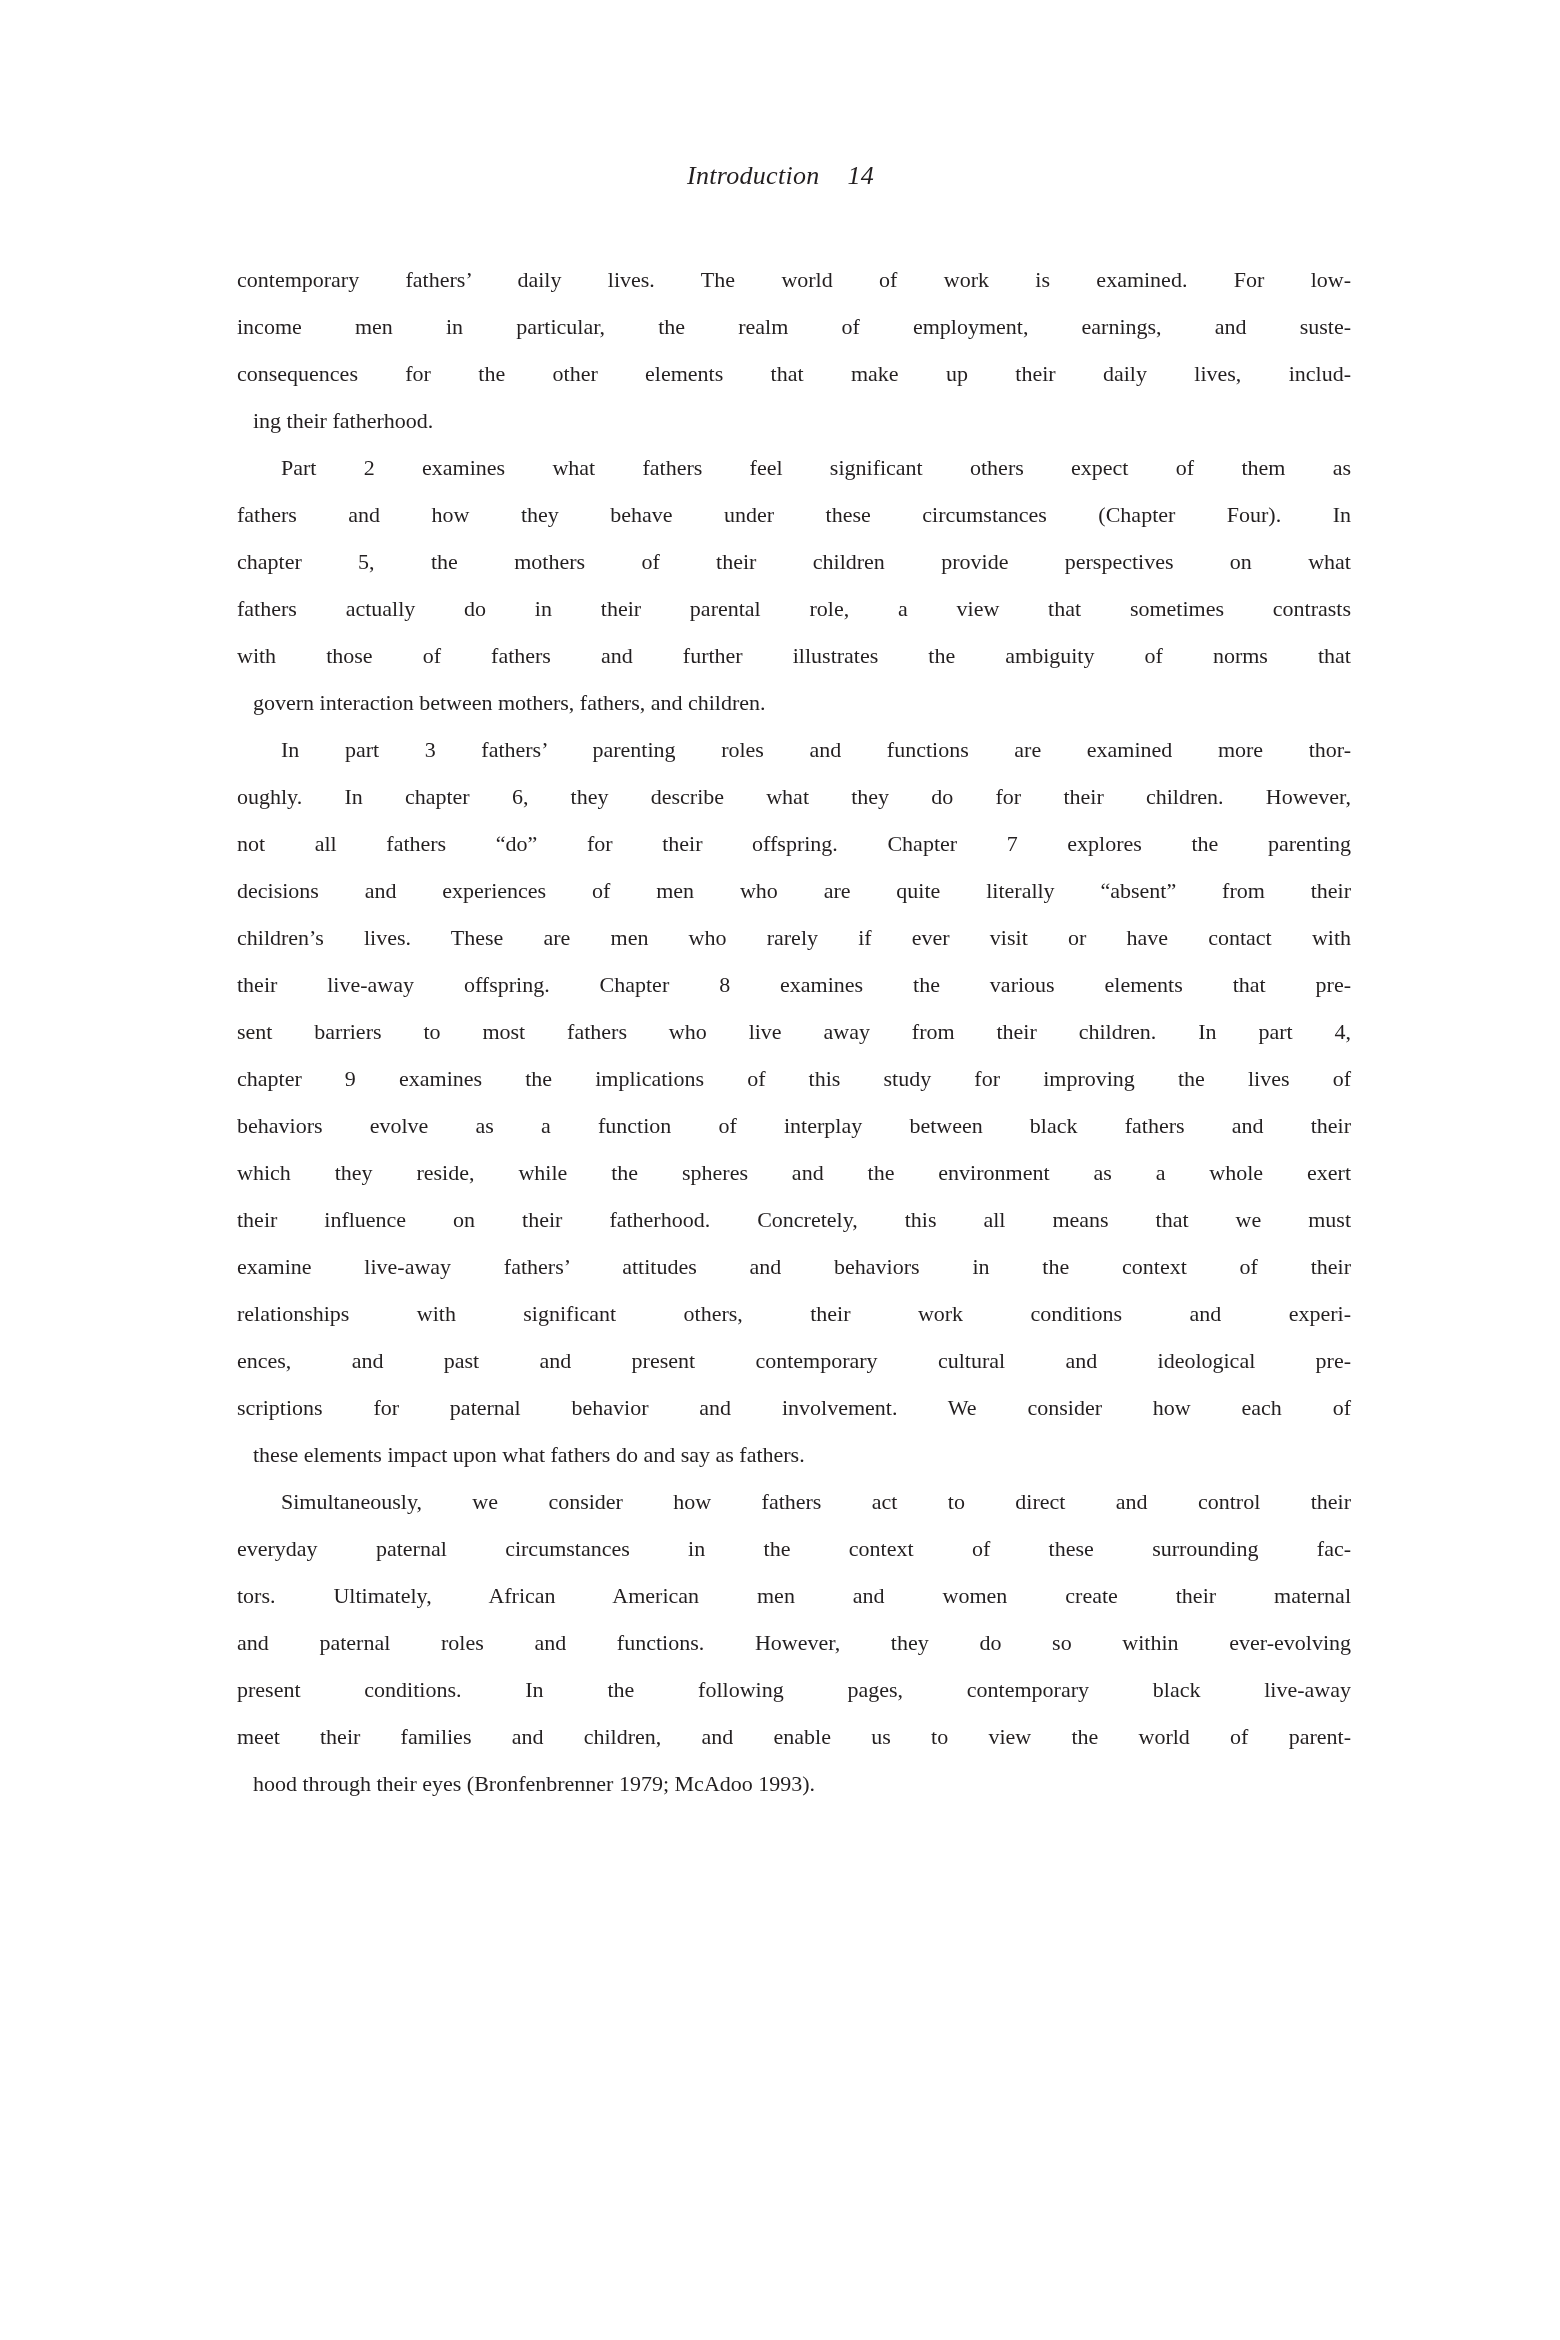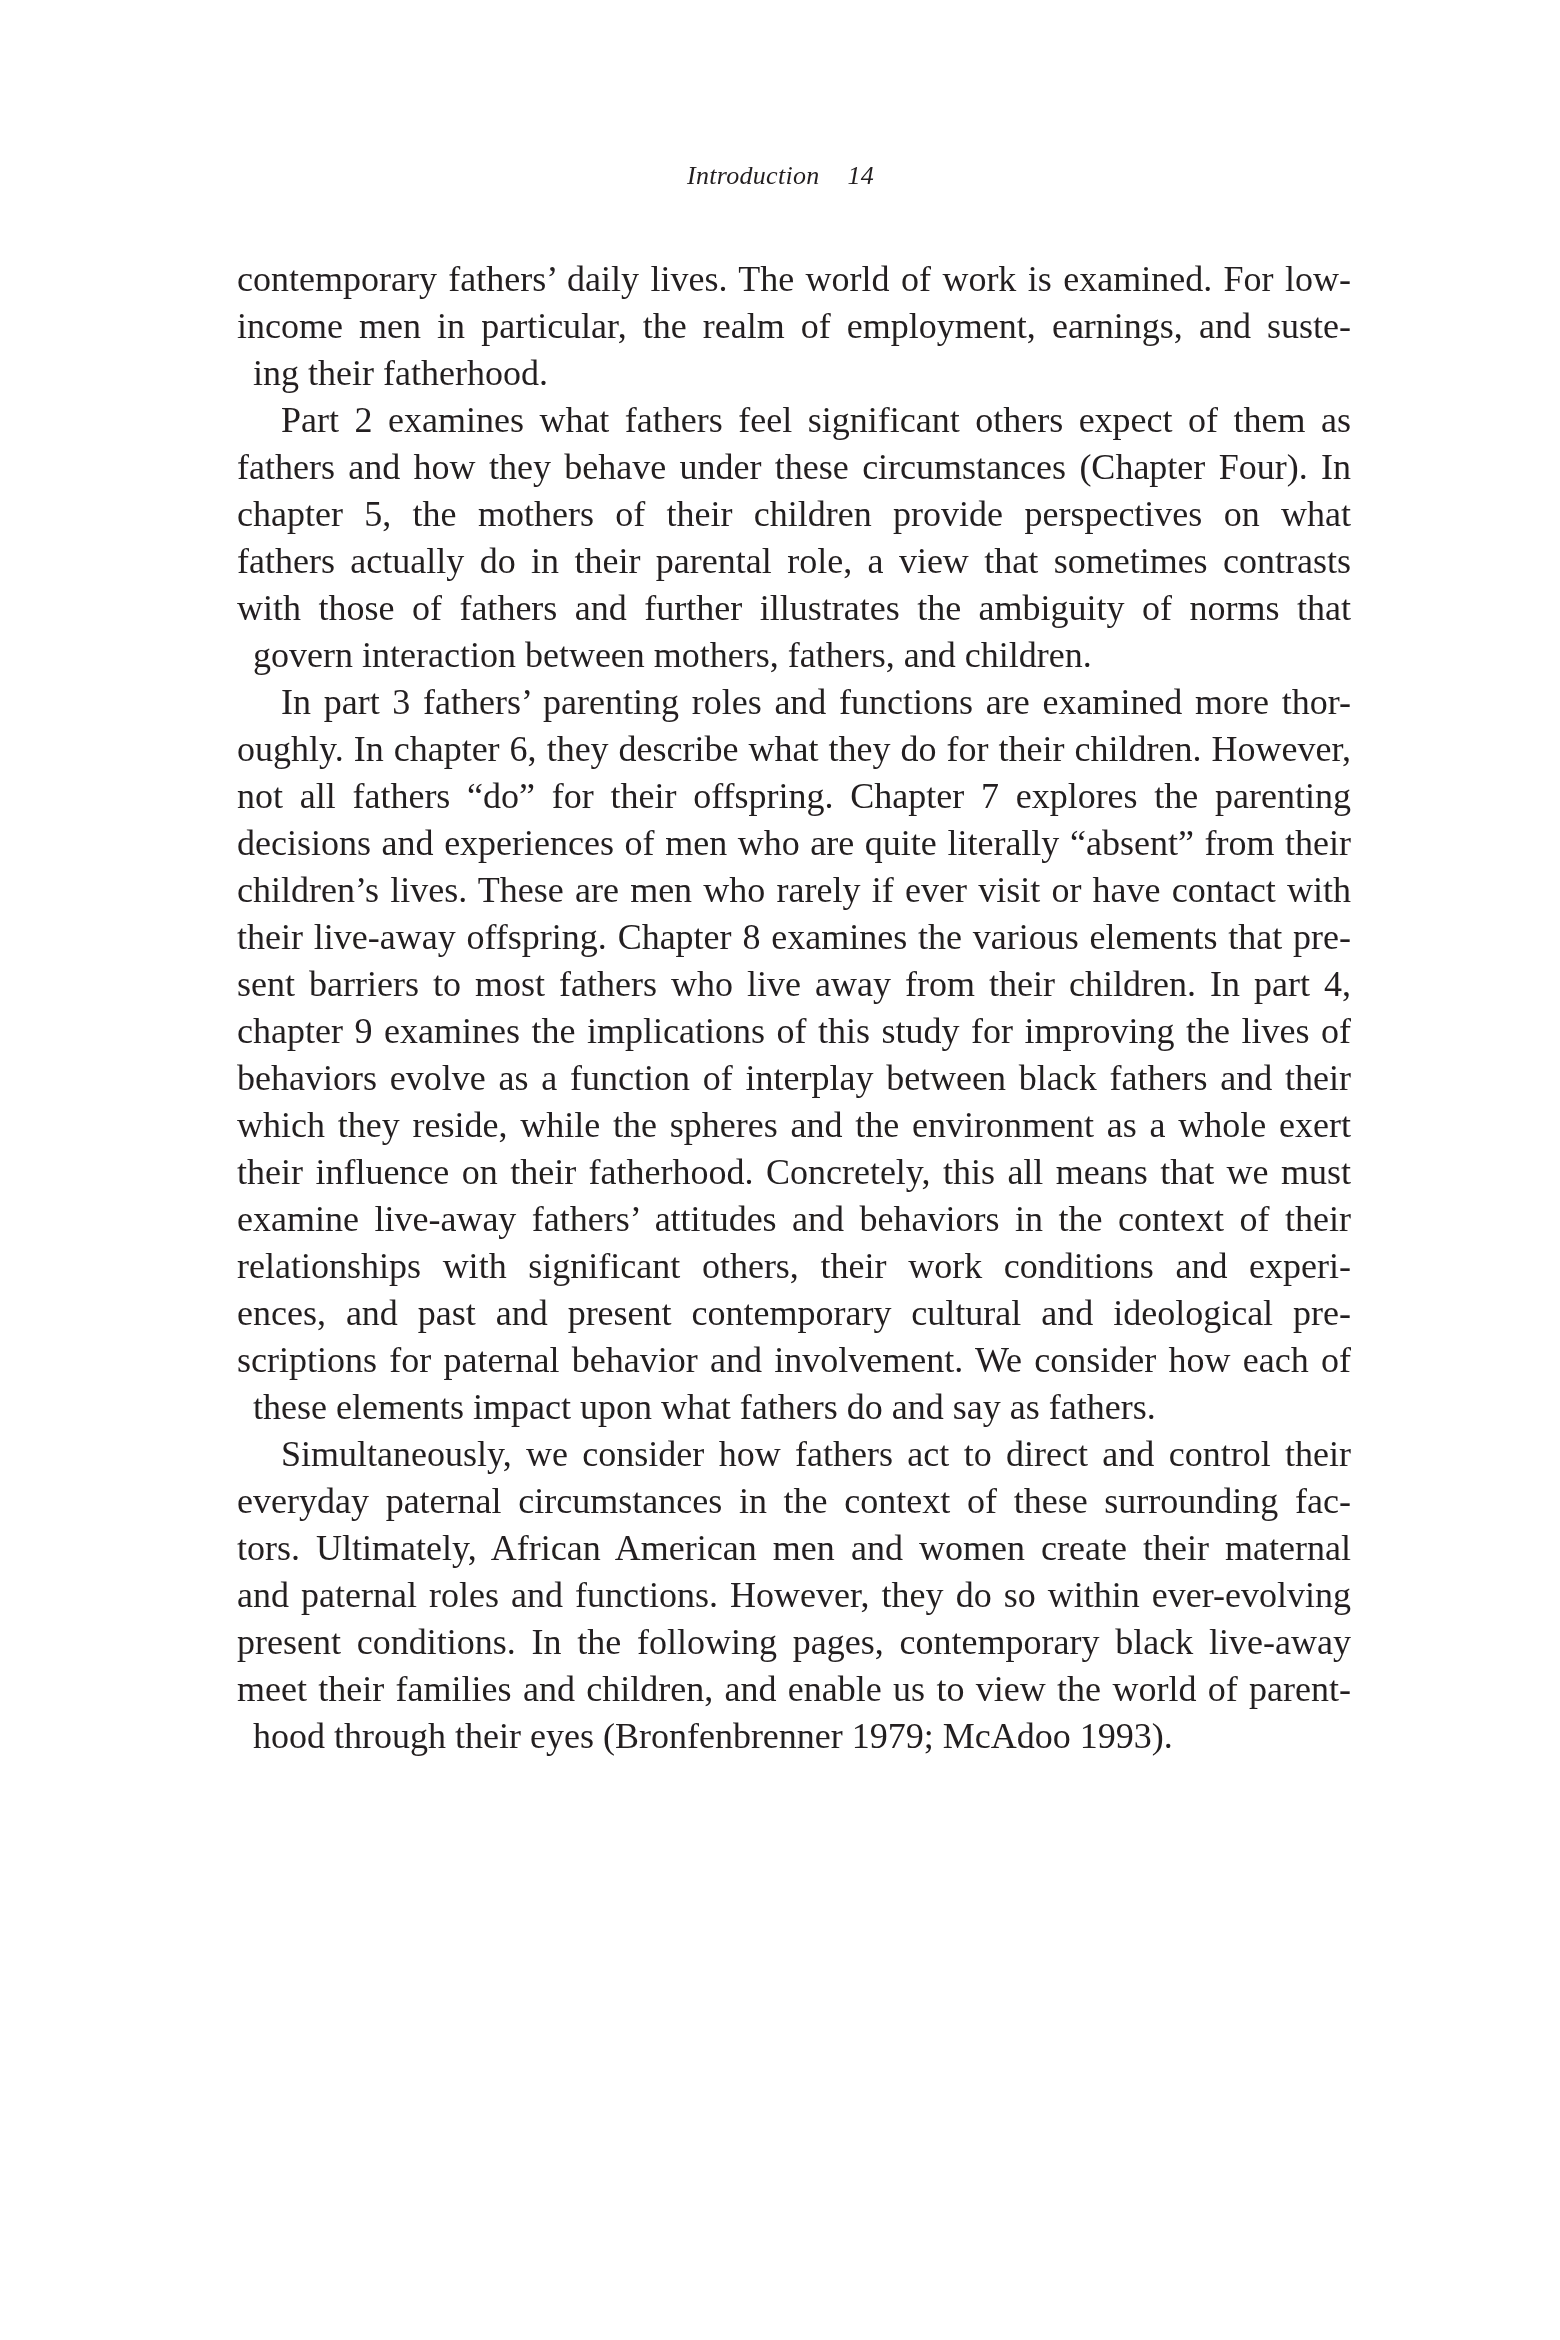--- a/index.html
+++ b/index.html
@@ -29,21 +29,21 @@
   .running-head .title { margin-right: 21px; text-align: center; }
   .body-text {
     position: absolute;
     top: 256px;
     left: 237px;
     width: 1114px;
   }
   .line {
     height: 47px;
     line-height: 47px;
-    font-size: 36px;
+    font-size: 22px;
     white-space: nowrap;
     text-align: justify;
     text-align-last: justify;
     overflow: visible;
   }
   .line.last {
     text-align-last: left;
     margin-left: 16px;
   }
   .line.indent {
@@ -55,20 +55,21 @@
 
 <div class="running-head">
   <span class="title">Introduction</span>
   <span class="page-number">14</span>
 </div>
 
 <div class="body-text" id="body-text">
     <div class="paragraph">
       <div class="line">contemporary fathers’ daily lives. The world of work is examined. For low-</div>
       <div class="line">income men in particular, the realm of employment, earnings, and suste-</div>
+      <div class="line">consequences for the other elements that make up their daily lives, includ-</div>
       <div class="line last">ing their fatherhood.</div>
     </div>
     <div class="paragraph">
       <div class="line indent">Part 2 examines what fathers feel significant others expect of them as</div>
       <div class="line">fathers and how they behave under these circumstances (Chapter Four). In</div>
       <div class="line">chapter 5, the mothers of their children provide perspectives on what</div>
       <div class="line">fathers actually do in their parental role, a view that sometimes contrasts</div>
       <div class="line">with those of fathers and further illustrates the ambiguity of norms that</div>
       <div class="line last">govern interaction between mothers, fathers, and children.</div>
     </div>

